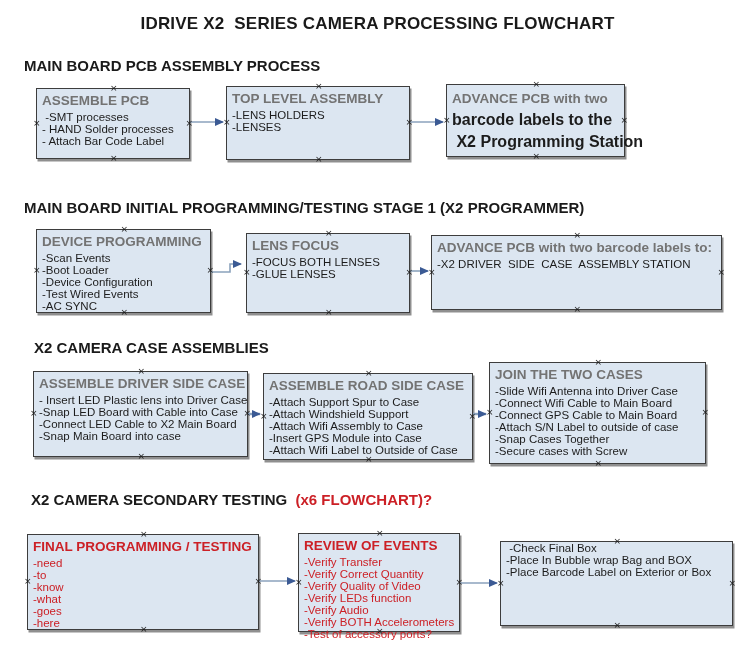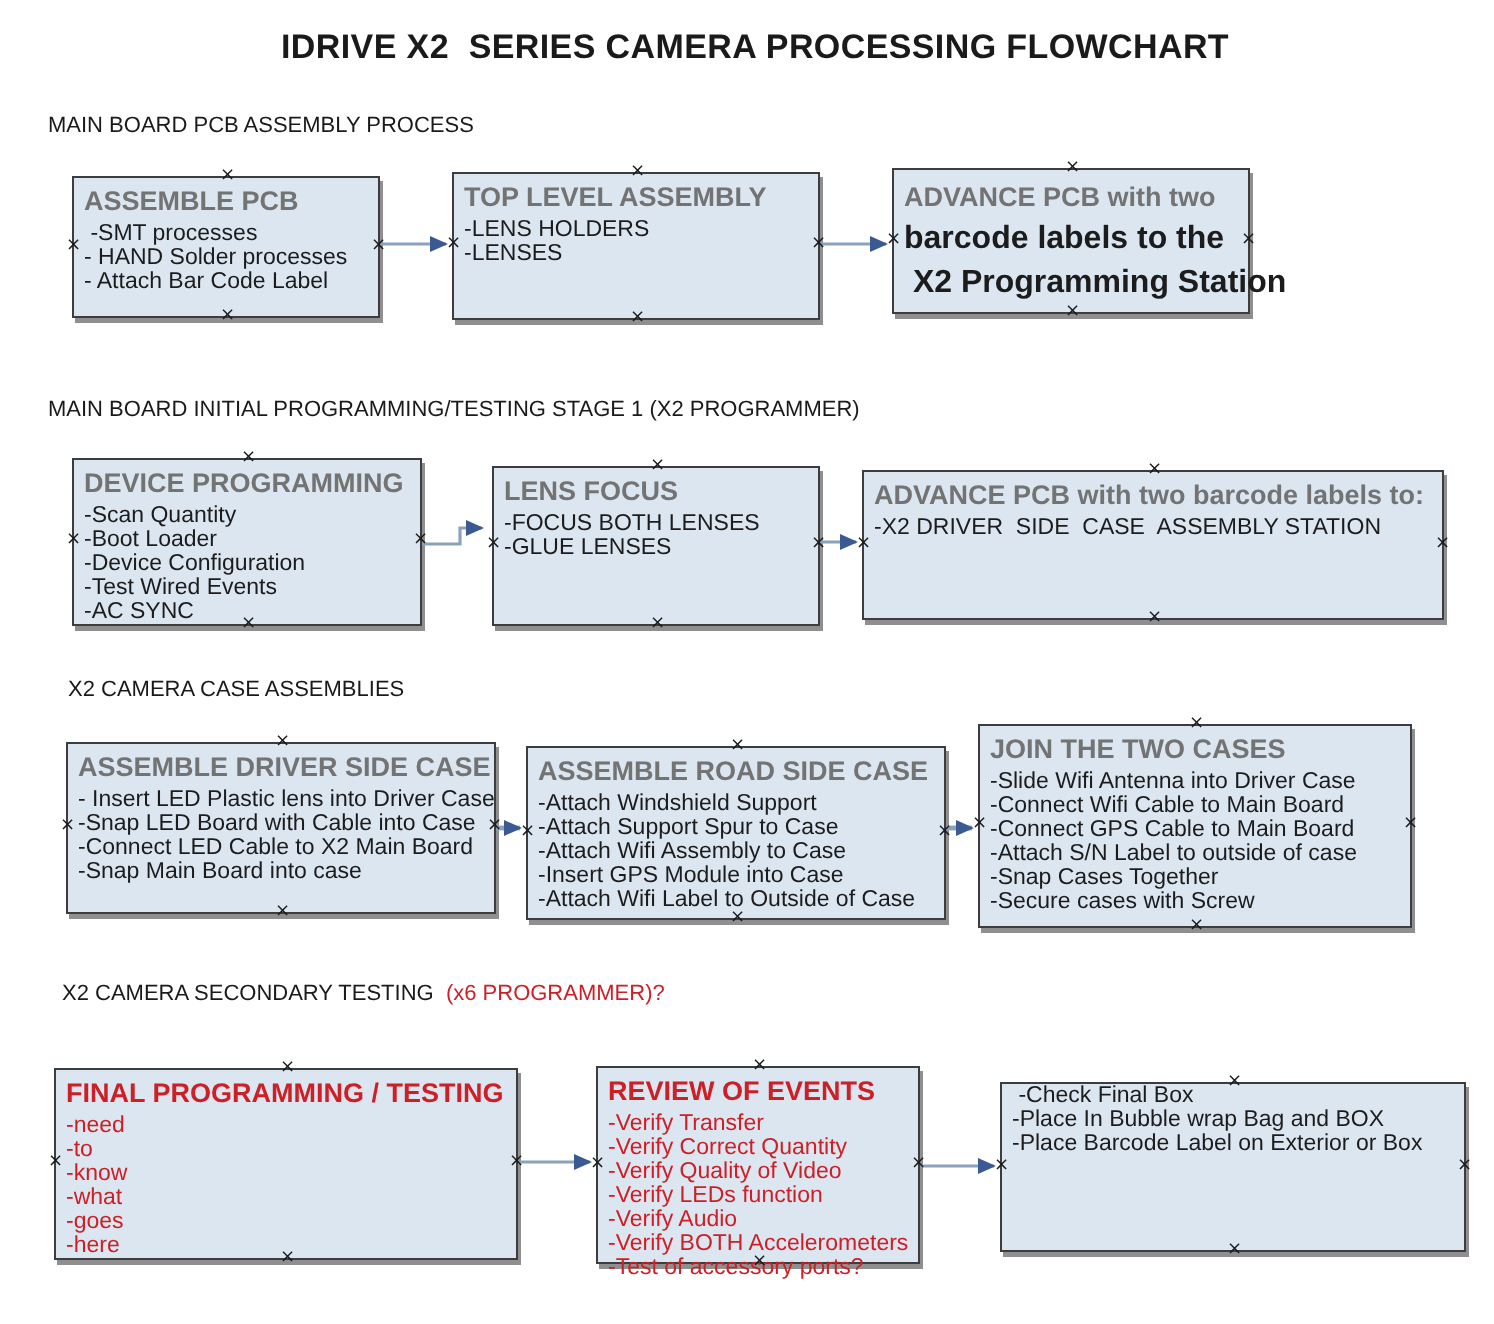--- a/index.html
+++ b/index.html
@@ -1,20 +1,20 @@
 <!DOCTYPE html>
 <html style="--text: #1a1a1a; --red: #cc2026; --box-fill: #dce6f1; --box-border: #3d3d3d; --box-shadow: #8f8f8f; --anchor: #1a1a1a;"><head>
 <meta charset="utf-8">
 <style>
   html,body{margin:0;padding:0;background:#ffffff;}
   body{width:747px;height:662px;position:relative;font-family:"Liberation Sans","DejaVu Sans",sans-serif;}
   .canvas{position:absolute;left:4px;top:0;width:747px;height:640px;overflow:hidden;}
   .title{position:absolute;left:0;top:14px;width:747px;text-align:center;margin:0;
          font-size:17px;font-weight:bold;color:var(--text,#1a1a1a);white-space:pre;letter-spacing:.2px;}
-  .section-header{position:absolute;font-size:11px;font-weight:normal;white-space:pre;color:var(--text,#1a1a1a);}
+  .section-header{position:absolute;font-size:15px;font-weight:bold;white-space:pre;color:var(--text,#1a1a1a);}
   .section-header .red-part{color:var(--red,#cc2026);}
   .flow-box{position:absolute;background:var(--box-fill,#dce6f1);border:1px solid var(--box-border,#3d3d3d);
             box-shadow:1.5px 2.5px 0 0 var(--box-shadow,#8f8f8f);}
   .box-title{font-size:13.5px;font-weight:bold;margin:4px 0 3px 5px;white-space:pre;color:#737373;}
   .box-items{margin-left:5px;}
   .box-item{font-size:11.5px;line-height:12px;white-space:pre;color:#1c1c1c;}
   .red-text .box-title,.red-text .box-item{color:var(--red,#cc2026);}
   .bold-items .box-title{line-height:20px;margin-bottom:0;}
   .bold-items .box-item{font-weight:bold;font-size:16px;line-height:22px;}
   .anchor{position:absolute;font-size:9px;line-height:9px;color:var(--anchor,#1a1a1a);
@@ -77,21 +77,21 @@
       </div>
     <span class="anchor a-top">×</span>
     <span class="anchor a-bottom">×</span>
     <span class="anchor a-left">×</span>
     <span class="anchor a-right">×</span>
   </div>
     <div class="section-header" style="left: 20px; top: 199px;"><span>MAIN BOARD INITIAL PROGRAMMING/TESTING STAGE 1 (X2 PROGRAMMER)</span><span class="red-part"></span></div>
     <div class="flow-box" style="left: 32px; top: 229px; width: 173px; height: 82px;">
     <div class="box-title">DEVICE PROGRAMMING</div>
     <div class="box-items">
-        <div class="box-item">-Scan Quantity</div>
+        <div class="box-item">-Scan Events</div>
         <div class="box-item">-Boot Loader</div>
         <div class="box-item">-Device Configuration</div>
         <div class="box-item">-Test Wired Events</div>
         <div class="box-item">-AC SYNC</div>
       </div>
     <span class="anchor a-top">×</span>
     <span class="anchor a-bottom">×</span>
     <span class="anchor a-left">×</span>
     <span class="anchor a-right">×</span>
   </div>
@@ -126,22 +126,22 @@
         <div class="box-item">-Snap Main Board into case</div>
       </div>
     <span class="anchor a-top">×</span>
     <span class="anchor a-bottom">×</span>
     <span class="anchor a-left">×</span>
     <span class="anchor a-right">×</span>
   </div>
     <div class="flow-box" style="left: 259px; top: 373px; width: 208px; height: 85px;">
     <div class="box-title">ASSEMBLE ROAD SIDE CASE</div>
     <div class="box-items">
+        <div class="box-item">-Attach Support Spur to Case</div>
         <div class="box-item">-Attach Windshield Support</div>
-        <div class="box-item">-Attach Support Spur to Case</div>
         <div class="box-item">-Attach Wifi Assembly to Case</div>
         <div class="box-item">-Insert GPS Module into Case</div>
         <div class="box-item">-Attach Wifi Label to Outside of Case</div>
       </div>
     <span class="anchor a-top">×</span>
     <span class="anchor a-bottom">×</span>
     <span class="anchor a-left">×</span>
     <span class="anchor a-right">×</span>
   </div>
     <div class="flow-box" style="left: 485px; top: 362px; width: 215px; height: 100px;">
@@ -152,21 +152,21 @@
         <div class="box-item">-Connect GPS Cable to Main Board</div>
         <div class="box-item">-Attach S/N Label to outside of case</div>
         <div class="box-item">-Snap Cases Together</div>
         <div class="box-item">-Secure cases with Screw</div>
       </div>
     <span class="anchor a-top">×</span>
     <span class="anchor a-bottom">×</span>
     <span class="anchor a-left">×</span>
     <span class="anchor a-right">×</span>
   </div>
-    <div class="section-header" style="left: 27px; top: 491px;"><span>X2 CAMERA SECONDARY TESTING  </span><span class="red-part">(x6 PROGRAMMER)?</span></div>
+    <div class="section-header" style="left: 27px; top: 491px;"><span>X2 CAMERA SECONDARY TESTING  </span><span class="red-part">(x6 FLOWCHART)?</span></div>
     <div class="flow-box red-text" style="left: 23px; top: 534px; width: 230px; height: 94px;">
     <div class="box-title">FINAL PROGRAMMING / TESTING</div>
     <div class="box-items">
         <div class="box-item">-need</div>
         <div class="box-item">-to</div>
         <div class="box-item">-know</div>
         <div class="box-item">-what</div>
         <div class="box-item">-goes</div>
         <div class="box-item">-here</div>
       </div>

